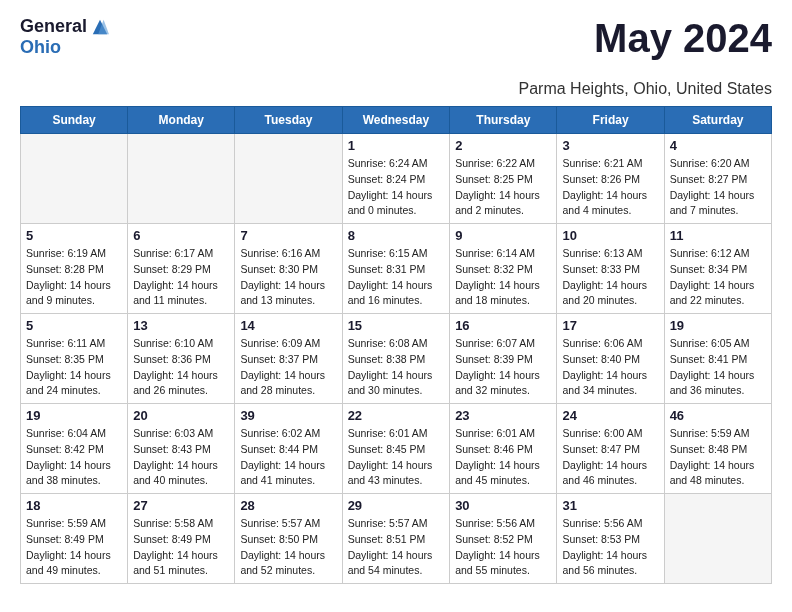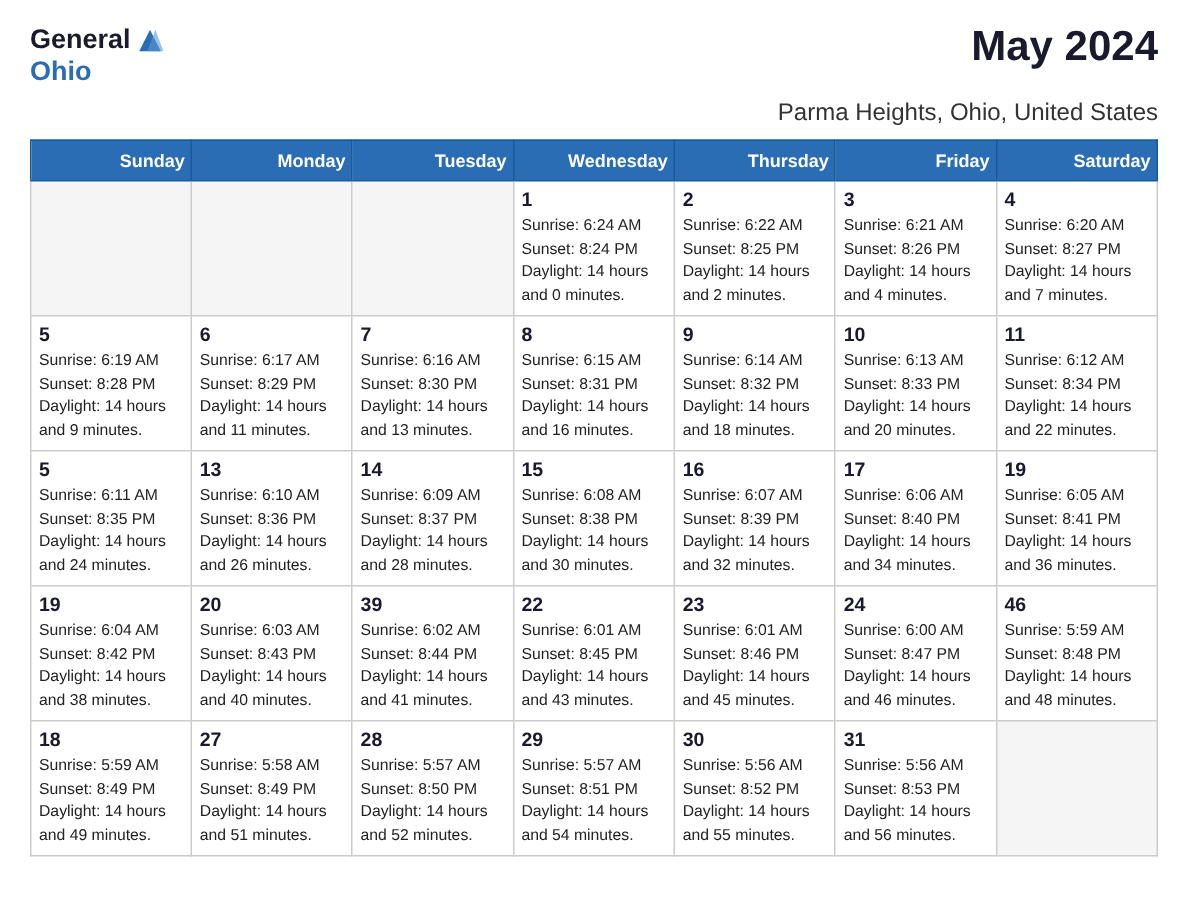--- a/index.html
+++ b/index.html
@@ -39,40 +39,40 @@
     }
     .logo-icon {
       width: 18px;
       height: 18px;
       margin-left: 2px;
     }
     .title-section {
       text-align: right;
     }
     .month-title {
-      font-size: 28px;
+      font-size: 40px;
       font-weight: bold;
       color: #1a1a2e;
       line-height: 1.1;
     }
     .location-title {
       font-size: 16px;
       color: #333;
       margin-top: 20px;
     }
     .calendar {
       width: 100%;
       border-collapse: collapse;
       font-size: 11px;
     }
     .calendar th {
       background: #2a6db5;
       color: #fff;
       padding: 6px 4px;
-      text-align: right;
+      text-align: center;
       font-size: 12px;
       font-weight: bold;
       border: 1px solid #1a5a9a;
     }
     .calendar td {
       border: 1px solid #ccc;
       padding: 4px 5px;
       vertical-align: top;
       width: 108px;
       min-height: 80px;

